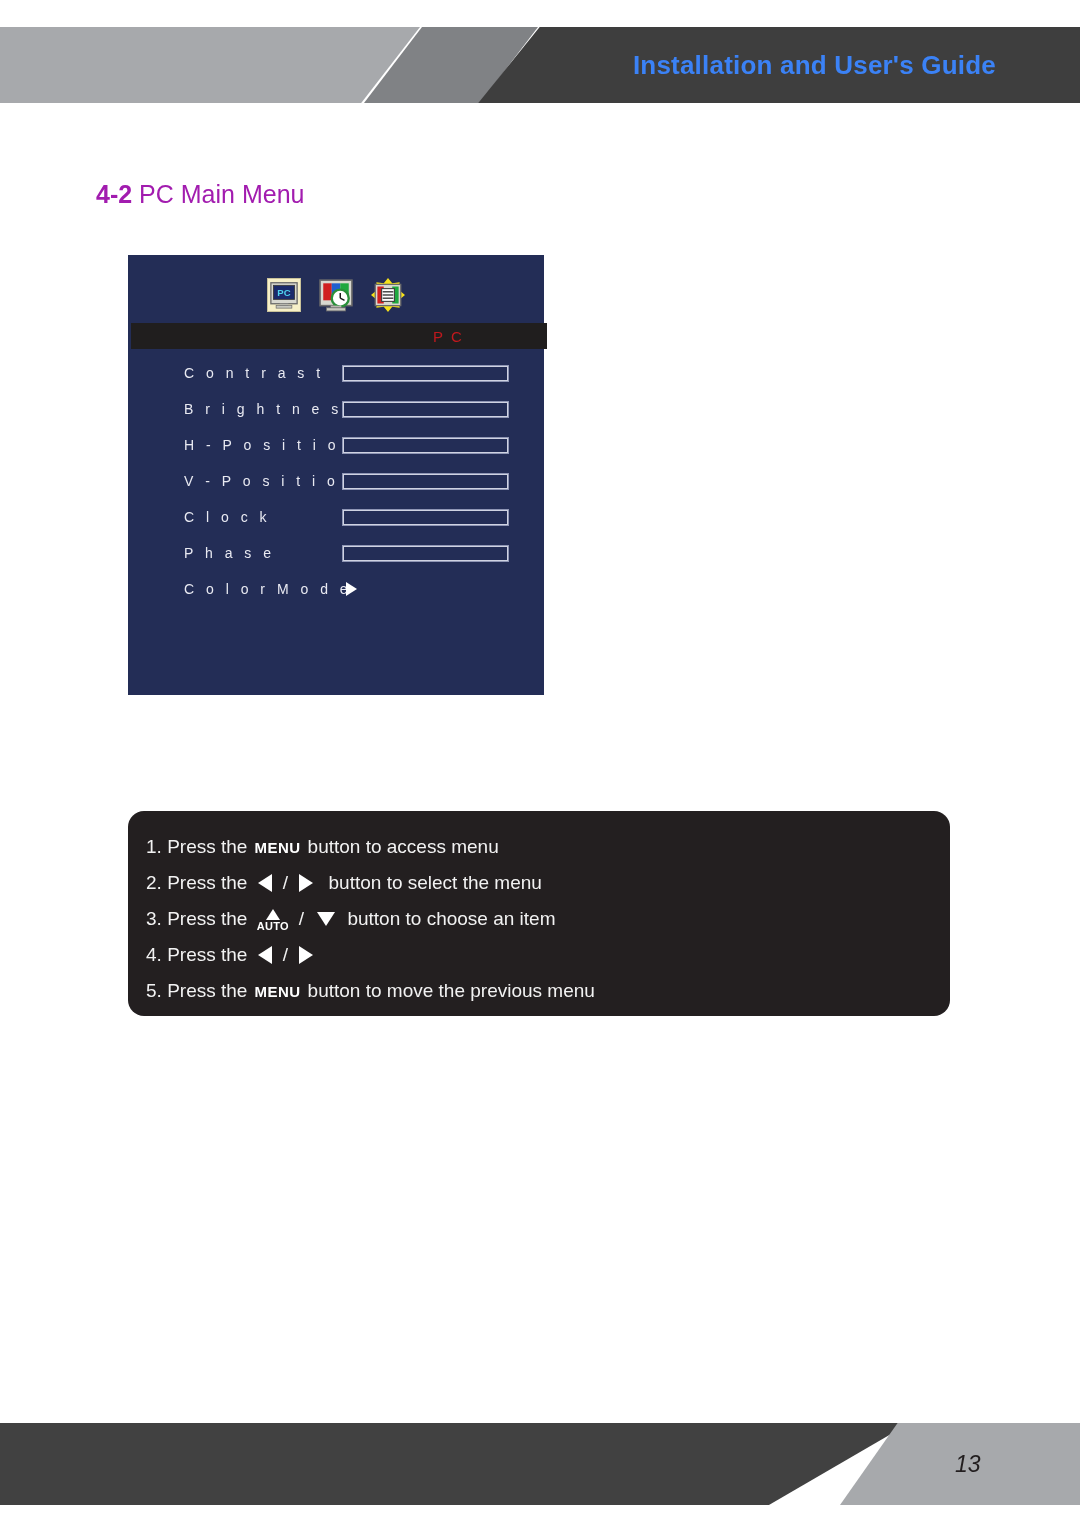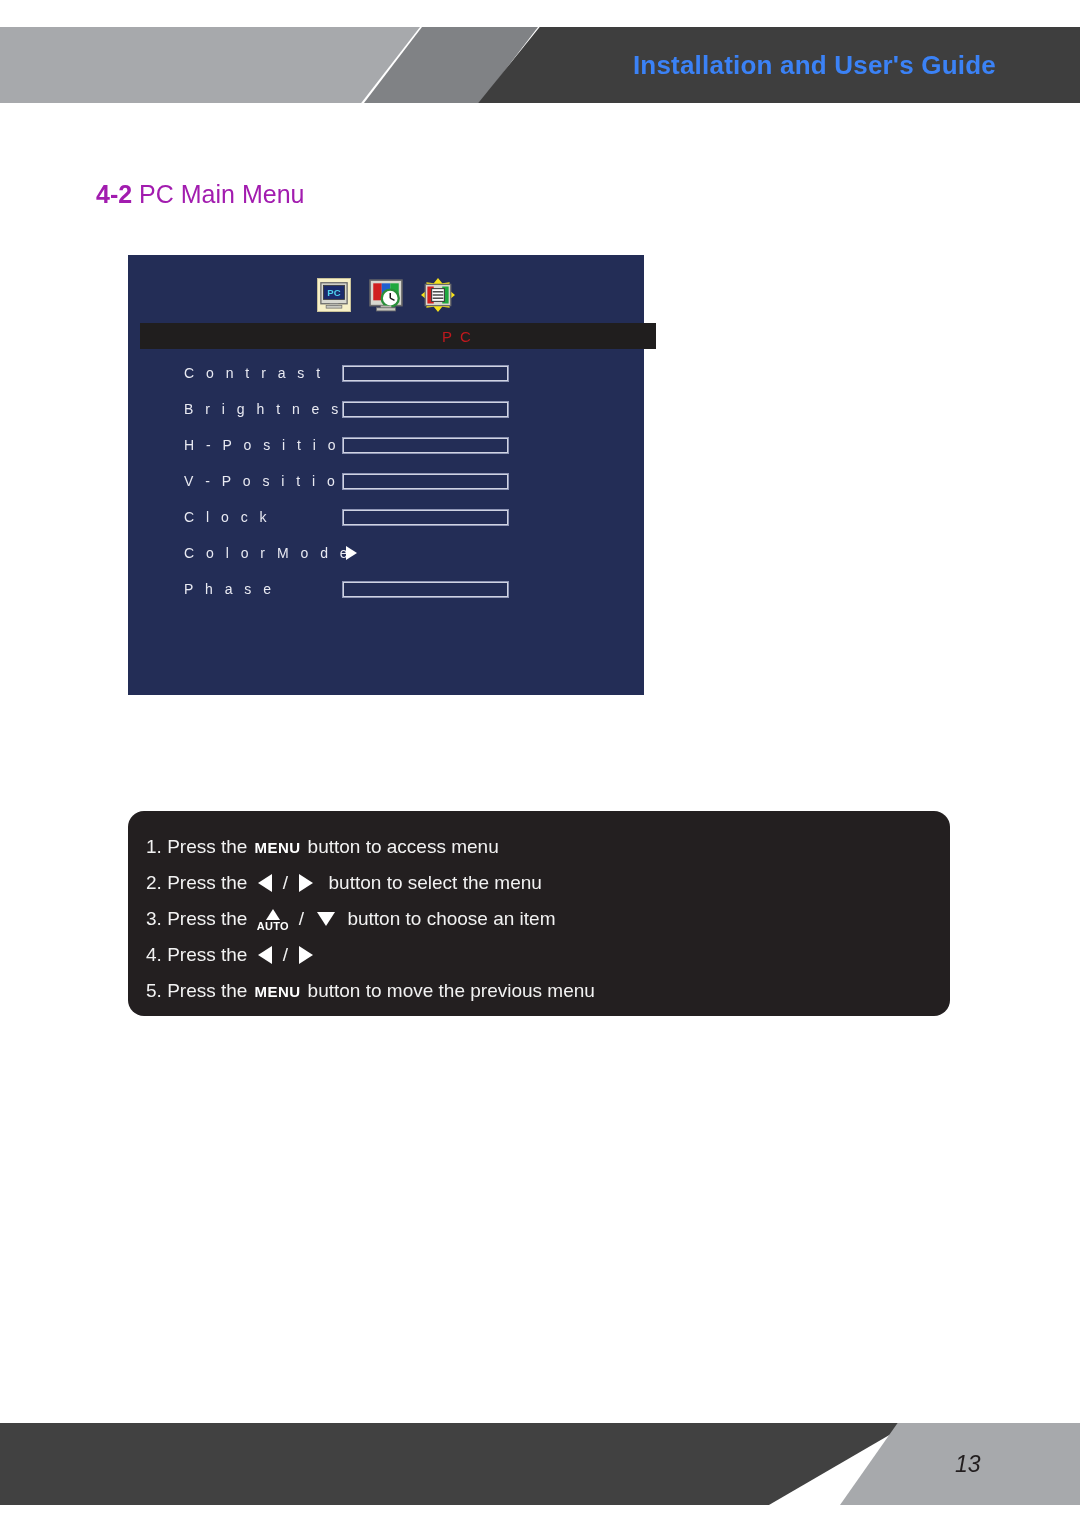--- a/index.html
+++ b/index.html
@@ -72,21 +72,21 @@
   }
   .section-title .txt {
     font-weight: normal;
   }
 
   
   .osd {
     position: absolute;
     left: 128px;
     top: 255px;
-    width: 516px;
+    width: 416px;
     height: 440px;
     background: #232d56;
   }
   .osd-tabs {
     position: absolute;
     left: 0;
     top: 0;
     width: 100%;
     height: 68px;
     display: flex;
@@ -105,21 +105,21 @@
   .osd-tab.selected {
     background: #f7f0c8;
     padding: 2px;
     box-sizing: border-box;
     border: 1px solid #c9c29a;
   }
   .icon-svg { display: block; width: 100%; height: 100%; }
 
   .osd-titlebar {
     position: absolute;
-    left: 12px;
+    left: 3px;
     top: 68px;
     width: 100%;
     height: 26px;
     background: #201e1e;
   }
   .osd-titlebar .label {
     position: absolute;
     left: 302px;
     top: 50%;
     transform: translateY(-50%);
@@ -375,27 +375,27 @@
       <span class="row-label">V - P o s i t i o n</span>
       <span class="slider"><span class="slider-fill" style="width:58%"></span></span>
     </div>
 
     <div class="osd-row">
       <span class="row-label">C l o c k</span>
       <span class="slider"><span class="slider-fill" style="width:58%"></span></span>
     </div>
 
     <div class="osd-row">
+      <span class="row-label">P h a s e</span>
+      <span class="slider"><span class="slider-fill" style="width:58%"></span></span>
+    </div>
+
+    <div class="osd-row">
       <span class="row-label">C o l o r   M o d e</span>
       <span class="arrow-marker"></span>
-    </div>
-
-    <div class="osd-row">
-      <span class="row-label">P h a s e</span>
-      <span class="slider"><span class="slider-fill" style="width:58%"></span></span>
     </div>
 
 
   </div>
 </div>
 
 <div class="instructions">
 
   <div class="instr-line">
     <span>1.</span>&nbsp;

